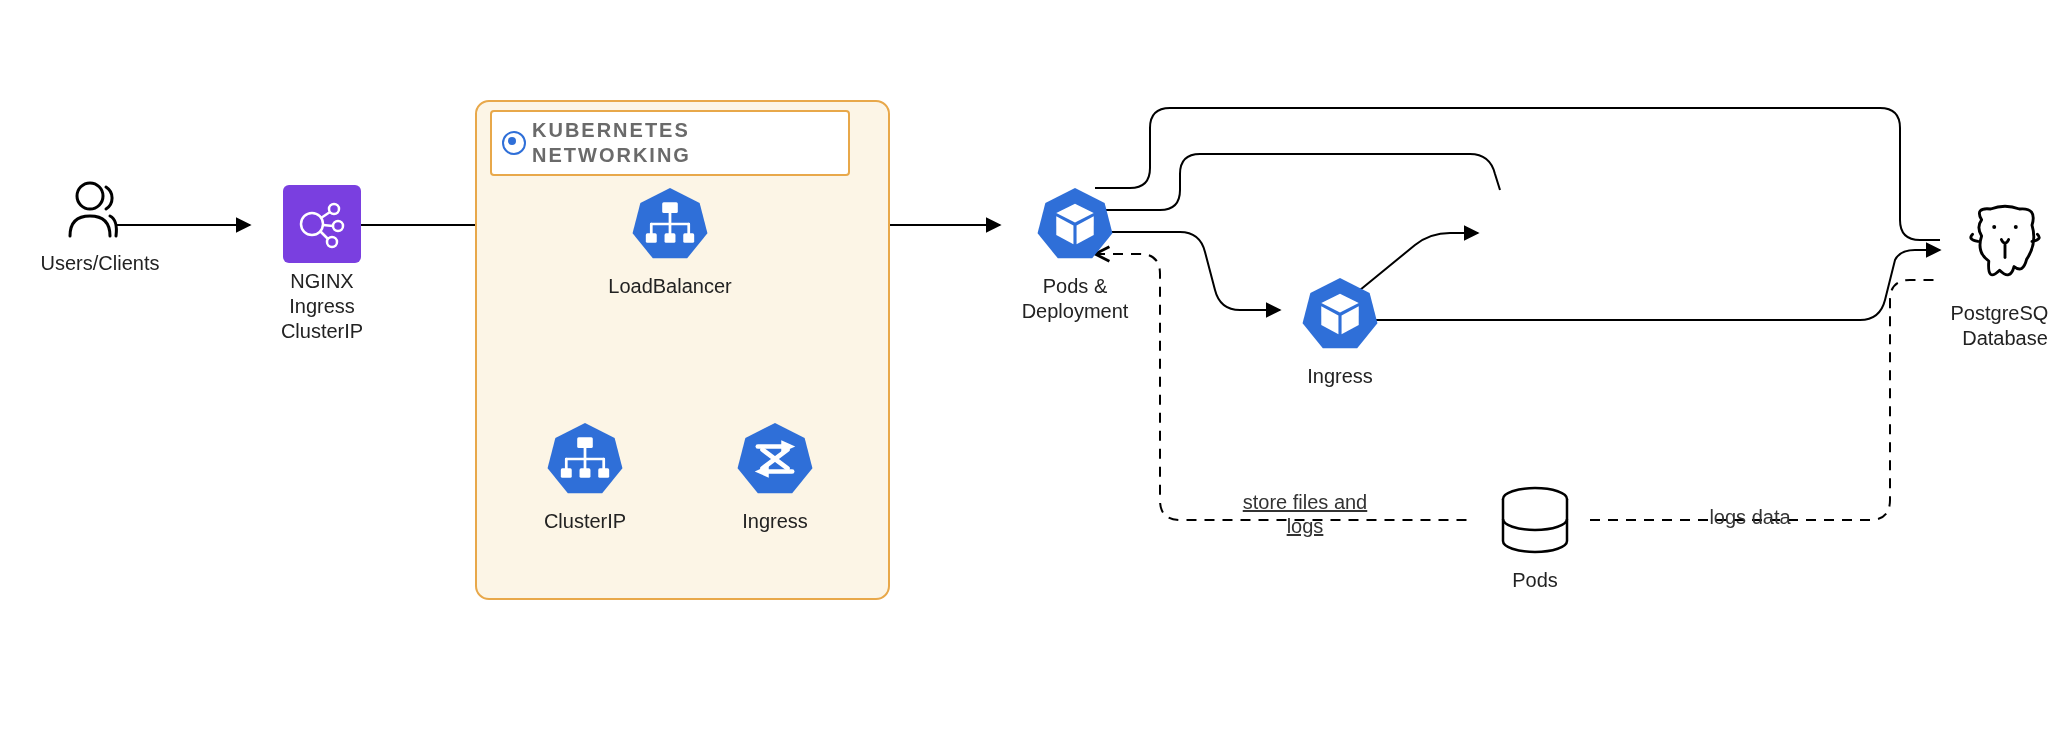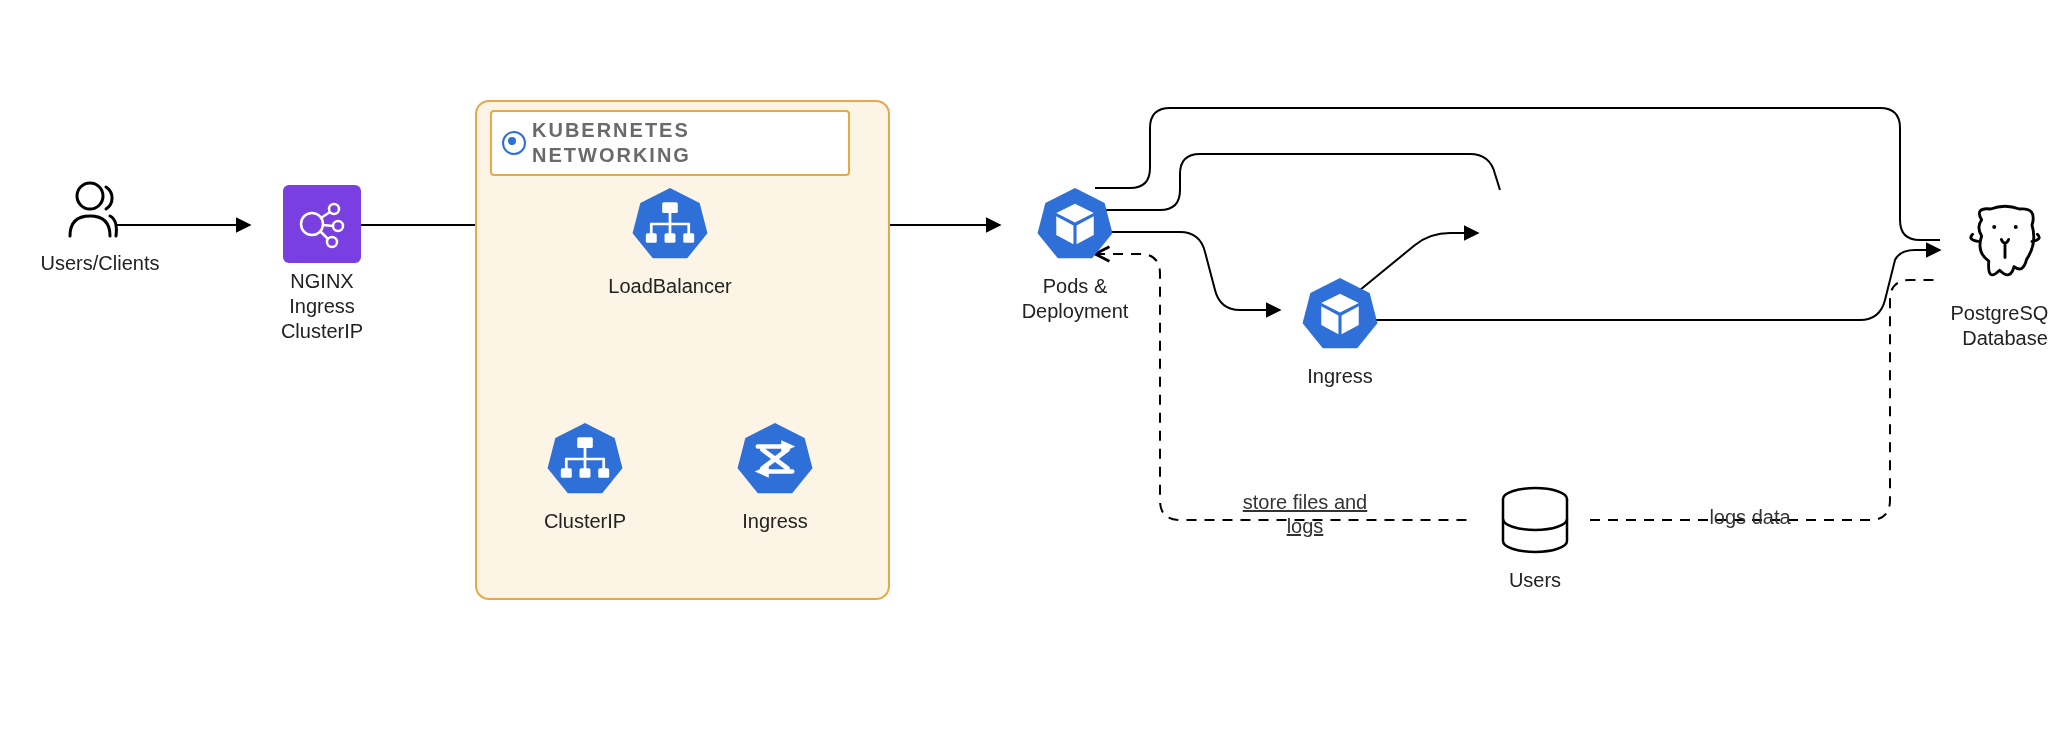--- a/index.html
+++ b/index.html
@@ -254,21 +254,21 @@
 
 
   <div class="node" style="left:1475px; top:485px; width:120px;">
     <span class="cyl">
       <svg width="78" height="72" viewBox="0 0 78 72">
         <ellipse cx="39" cy="14" rx="32" ry="11" fill="#fff" stroke="#000" stroke-width="2.5"></ellipse>
         <path d="M 7 14 L 7 56 A 32 11 0 0 0 71 56 L 71 14" fill="#fff" stroke="#000" stroke-width="2.5"></path>
         <path d="M 7 34 A 32 11 0 0 0 71 34" fill="none" stroke="#000" stroke-width="2.5"></path>
       </svg>
     </span>
-    <div class="label">Users</div>
+    <div class="label">Pods</div>
   </div>
 
   <div class="node" style="left:1920px; top:200px; width:170px;">
     <svg width="90" height="90" viewBox="0 0 100 100">
       <g fill="none" stroke="#000" stroke-width="3.2" stroke-linecap="round" stroke-linejoin="round">
         <path d="M 24 22 Q 16 8 34 10 Q 50 4 66 10 Q 86 8 80 28 Q 86 48 74 66 Q 70 82 60 74 Q 56 90 44 78 Q 30 92 32 68 Q 18 58 24 40 Q 18 30 24 22 Z"></path>
         <circle cx="38" cy="30" r="2.2" fill="#000" stroke="none"></circle>
         <circle cx="62" cy="30" r="2.2" fill="#000" stroke="none"></circle>
         <path d="M 46 44 Q 50 52 54 44"></path>
         <path d="M 50 50 L 50 64"></path>

